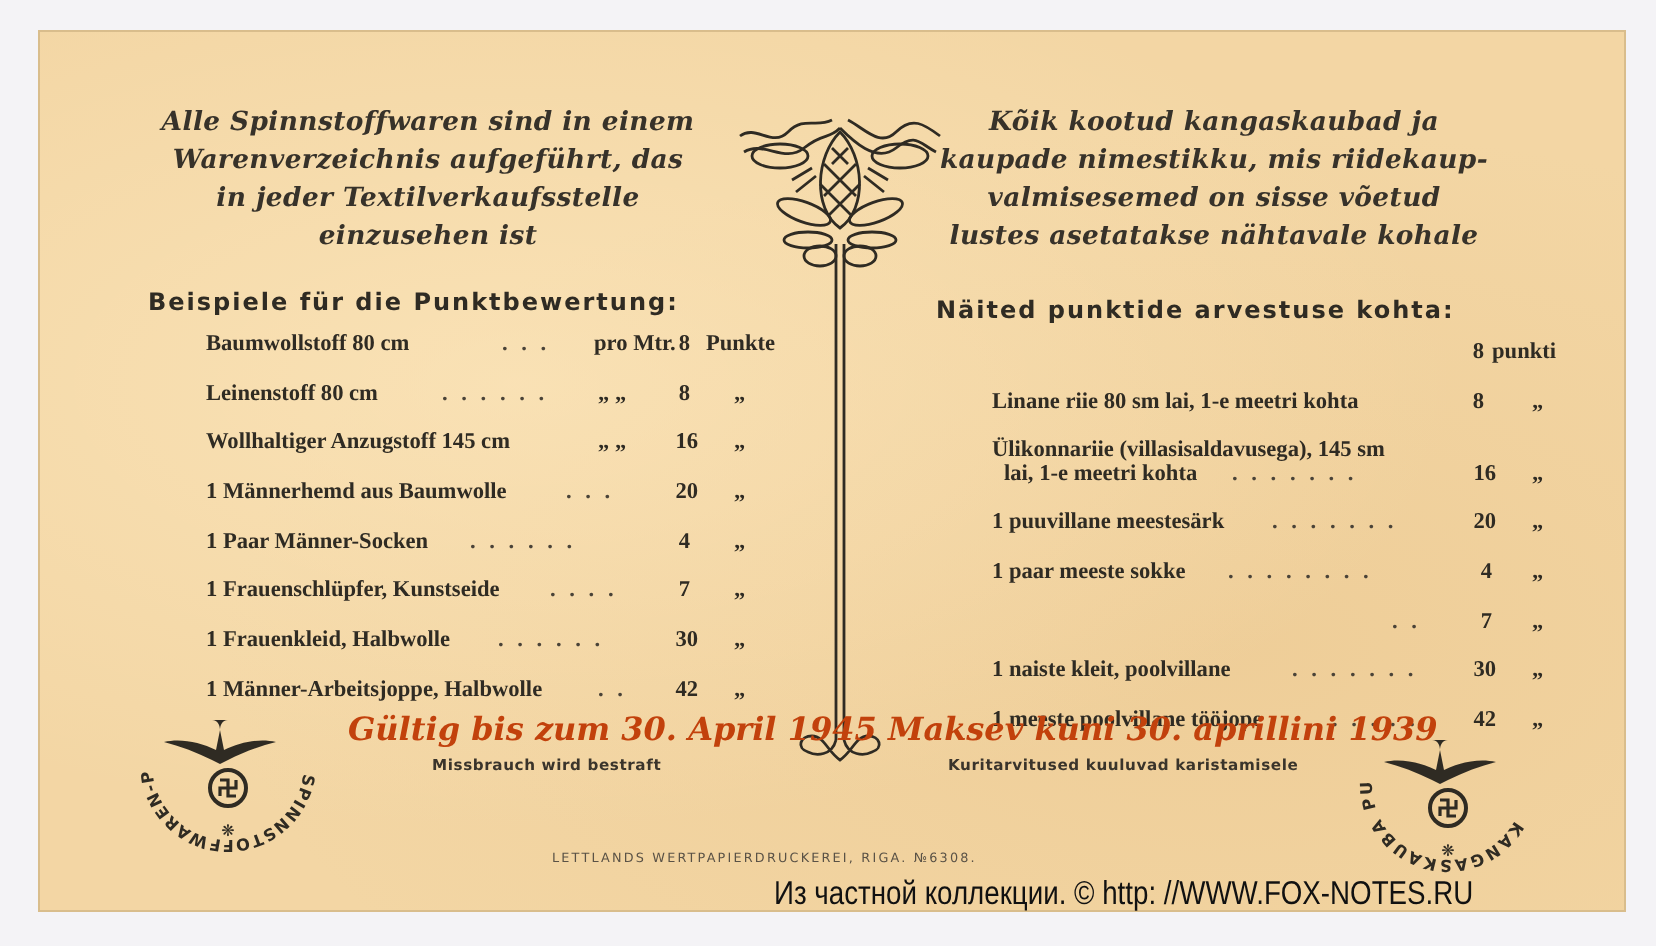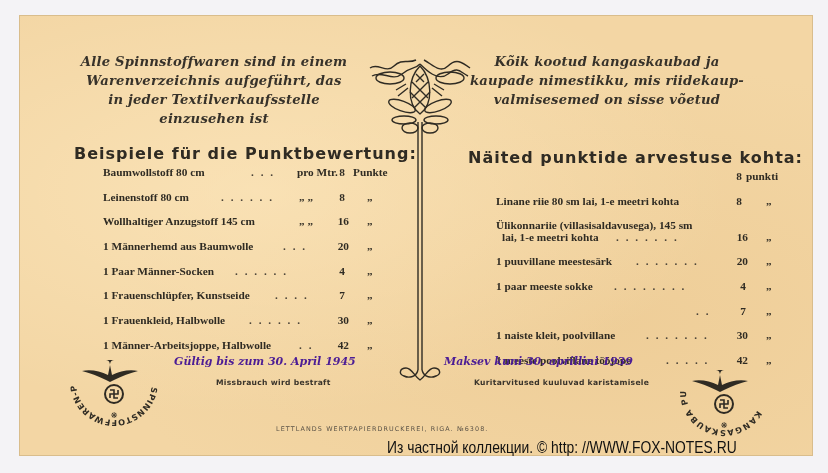--- a/index.html
+++ b/index.html
@@ -21,40 +21,40 @@
     position:absolute; text-align:center;
     font-family:"DejaVu Serif", serif; font-style:italic; font-weight:bold;
     font-size:13.2px; line-height:19px; color:#37322a; letter-spacing:0.2px;
   }
   .intro.de { left:64px; top:52px; width:300px; }
   .intro.et { left:452px; top:52px; width:310px; }
   .intro div { white-space:nowrap; }
 
   .heading {
     position:absolute; font-family:"DejaVu Sans", sans-serif; font-weight:bold;
-    font-size:16px; letter-spacing:1px; color:#2f2b23; white-space:nowrap;
+    font-size:12px; letter-spacing:1px; color:#2f2b23; white-space:nowrap;
   }
   .heading.de { left:74px; top:144px; }
   .heading.et { left:468px; top:148px; }
 
   .table { position:absolute; font-family:"Liberation Serif", serif; font-weight:bold; font-size:11.3px; color:#2f2b23;margin-left:28px; }
   .table.de { left:75px; top:166px; width:300px; }
   .table.et { left:468px; top:170px; width:310px; }
   .row { position:relative; height:24.7px; white-space:nowrap; }
   .row .item { position:absolute; left:0; top:0; }
   .row .dots { position:absolute; top:0; letter-spacing:2px; color:#4a4338; }
   .row .unit { position:absolute; top:0; }
   .row .pts  { position:absolute; top:0; text-align:right; width:24px; }
   .row .lbl  { position:absolute; top:0; }
   .row.two { height:36px; }
   .row .item2 { position:absolute; left:6px; top:12px; }
 
   .valid {
     position:absolute; font-family:"DejaVu Serif", serif; font-style:italic; font-weight:bold;
-    font-size:11px; color:#4c1d95; white-space:nowrap;
+    font-size:16px; color:#c2410c; white-space:nowrap;
   }
   .valid.de { left:174px; top:355px; }
   .valid.et { left:444px; top:355px; }
   .small {
     position:absolute; font-family:"DejaVu Sans", sans-serif; font-weight:bold;
     font-size:7.6px; color:#3a342b; white-space:nowrap; letter-spacing:0.3px;
   }
   .small.de { left:216px; top:378px; }
   .small.et { left:474px; top:378px; }
 
@@ -80,20 +80,21 @@
   <div>Alle Spinnstoffwaren sind in einem</div>
   <div>Warenverzeichnis aufgeführt, das</div>
   <div>in jeder Textilverkaufsstelle</div>
   <div>einzusehen ist</div>
 </div>
 
 <div class="intro et">
   <div>Kõik kootud kangaskaubad ja</div>
   <div>kaupade nimestikku, mis riidekaup-</div>
   <div>valmisesemed on sisse võetud</div>
+  <div>lustes asetatakse nähtavale kohale</div>
 </div>
 
 <svg class="ornament" viewBox="0 0 104 355">
   <g fill="none" stroke="#2f2b23" stroke-width="1.4">
     <path d="M2 34 C10 28,18 40,26 32 S40 30,48 26 M56 26 C64 30,72 40,80 32 S94 28,102 34"></path>
     <path d="M4 42 C14 36,24 48,34 40 S46 36,52 30 M52 30 C58 36,70 48,80 40 S92 38,100 42"></path>
     <ellipse cx="22" cy="44" rx="14" ry="6"></ellipse>
       <ellipse cx="82" cy="44" rx="14" ry="6"></ellipse>
     <path d="M38 50 L28 56 M40 54 L30 62 M66 50 L76 56 M64 54 L74 62"></path>
     <path d="M52 32 C40 44,38 70,52 80 C66 70,64 44,52 32 Z"></path>

